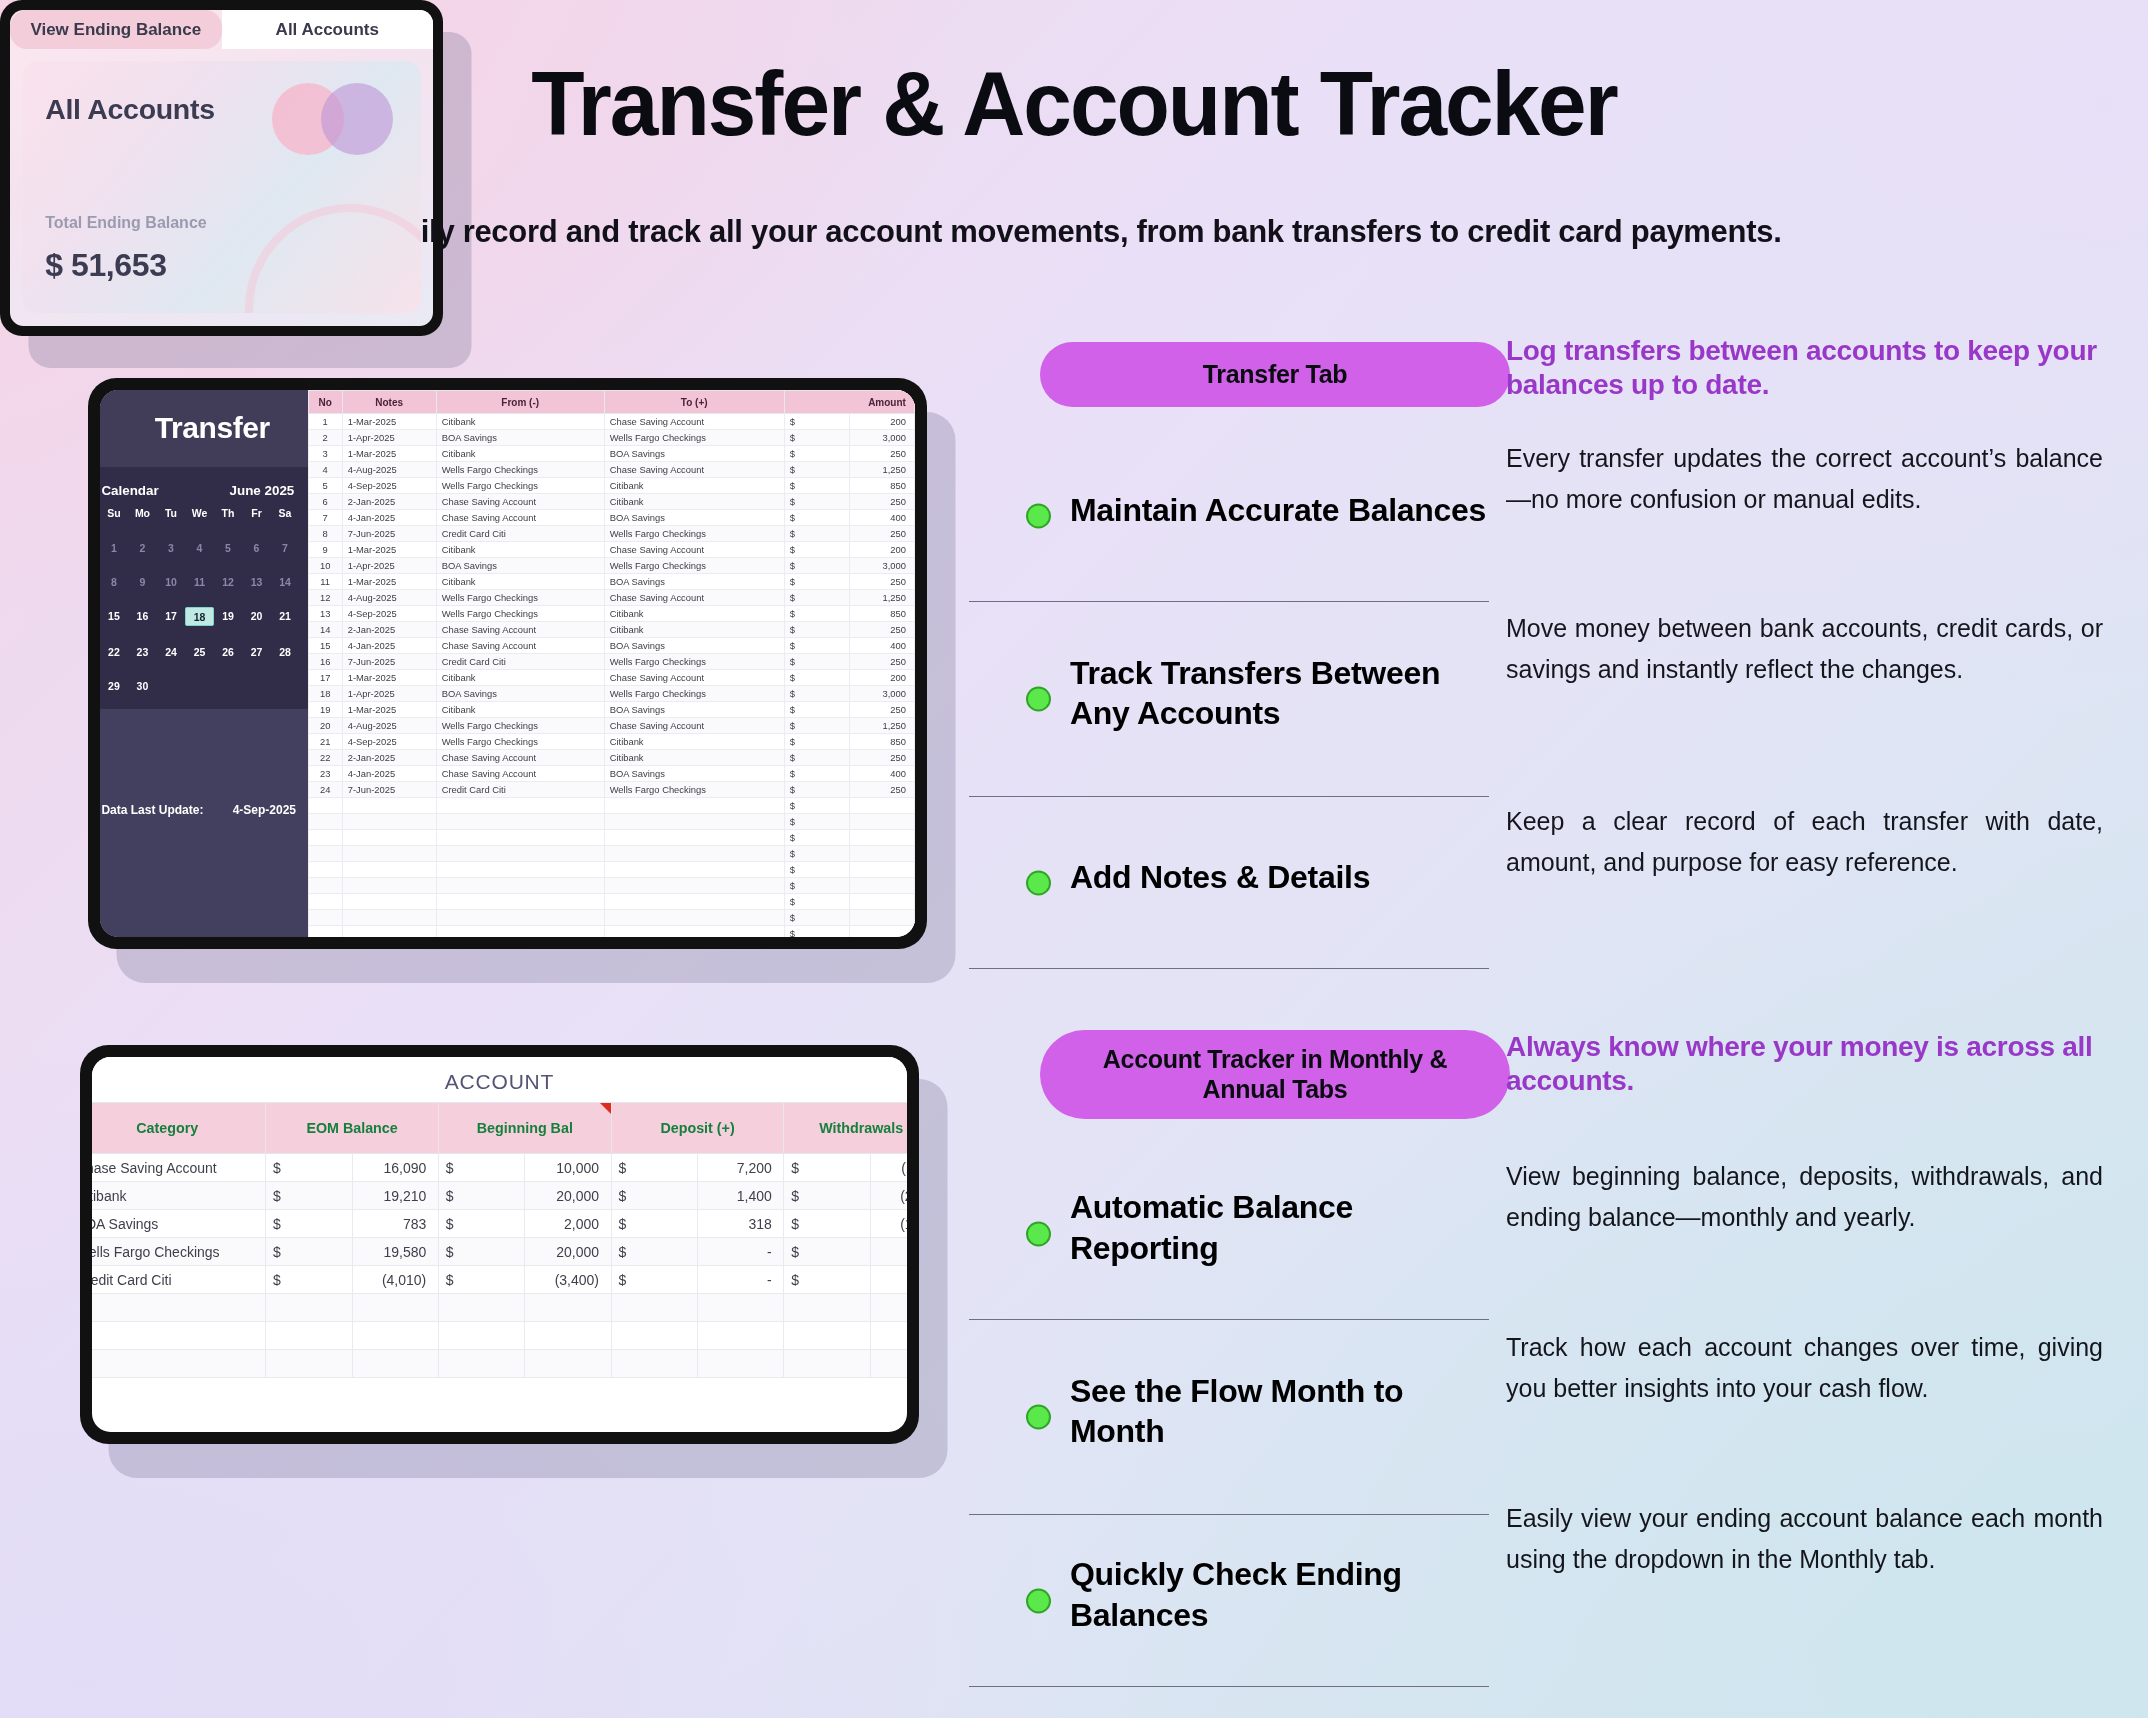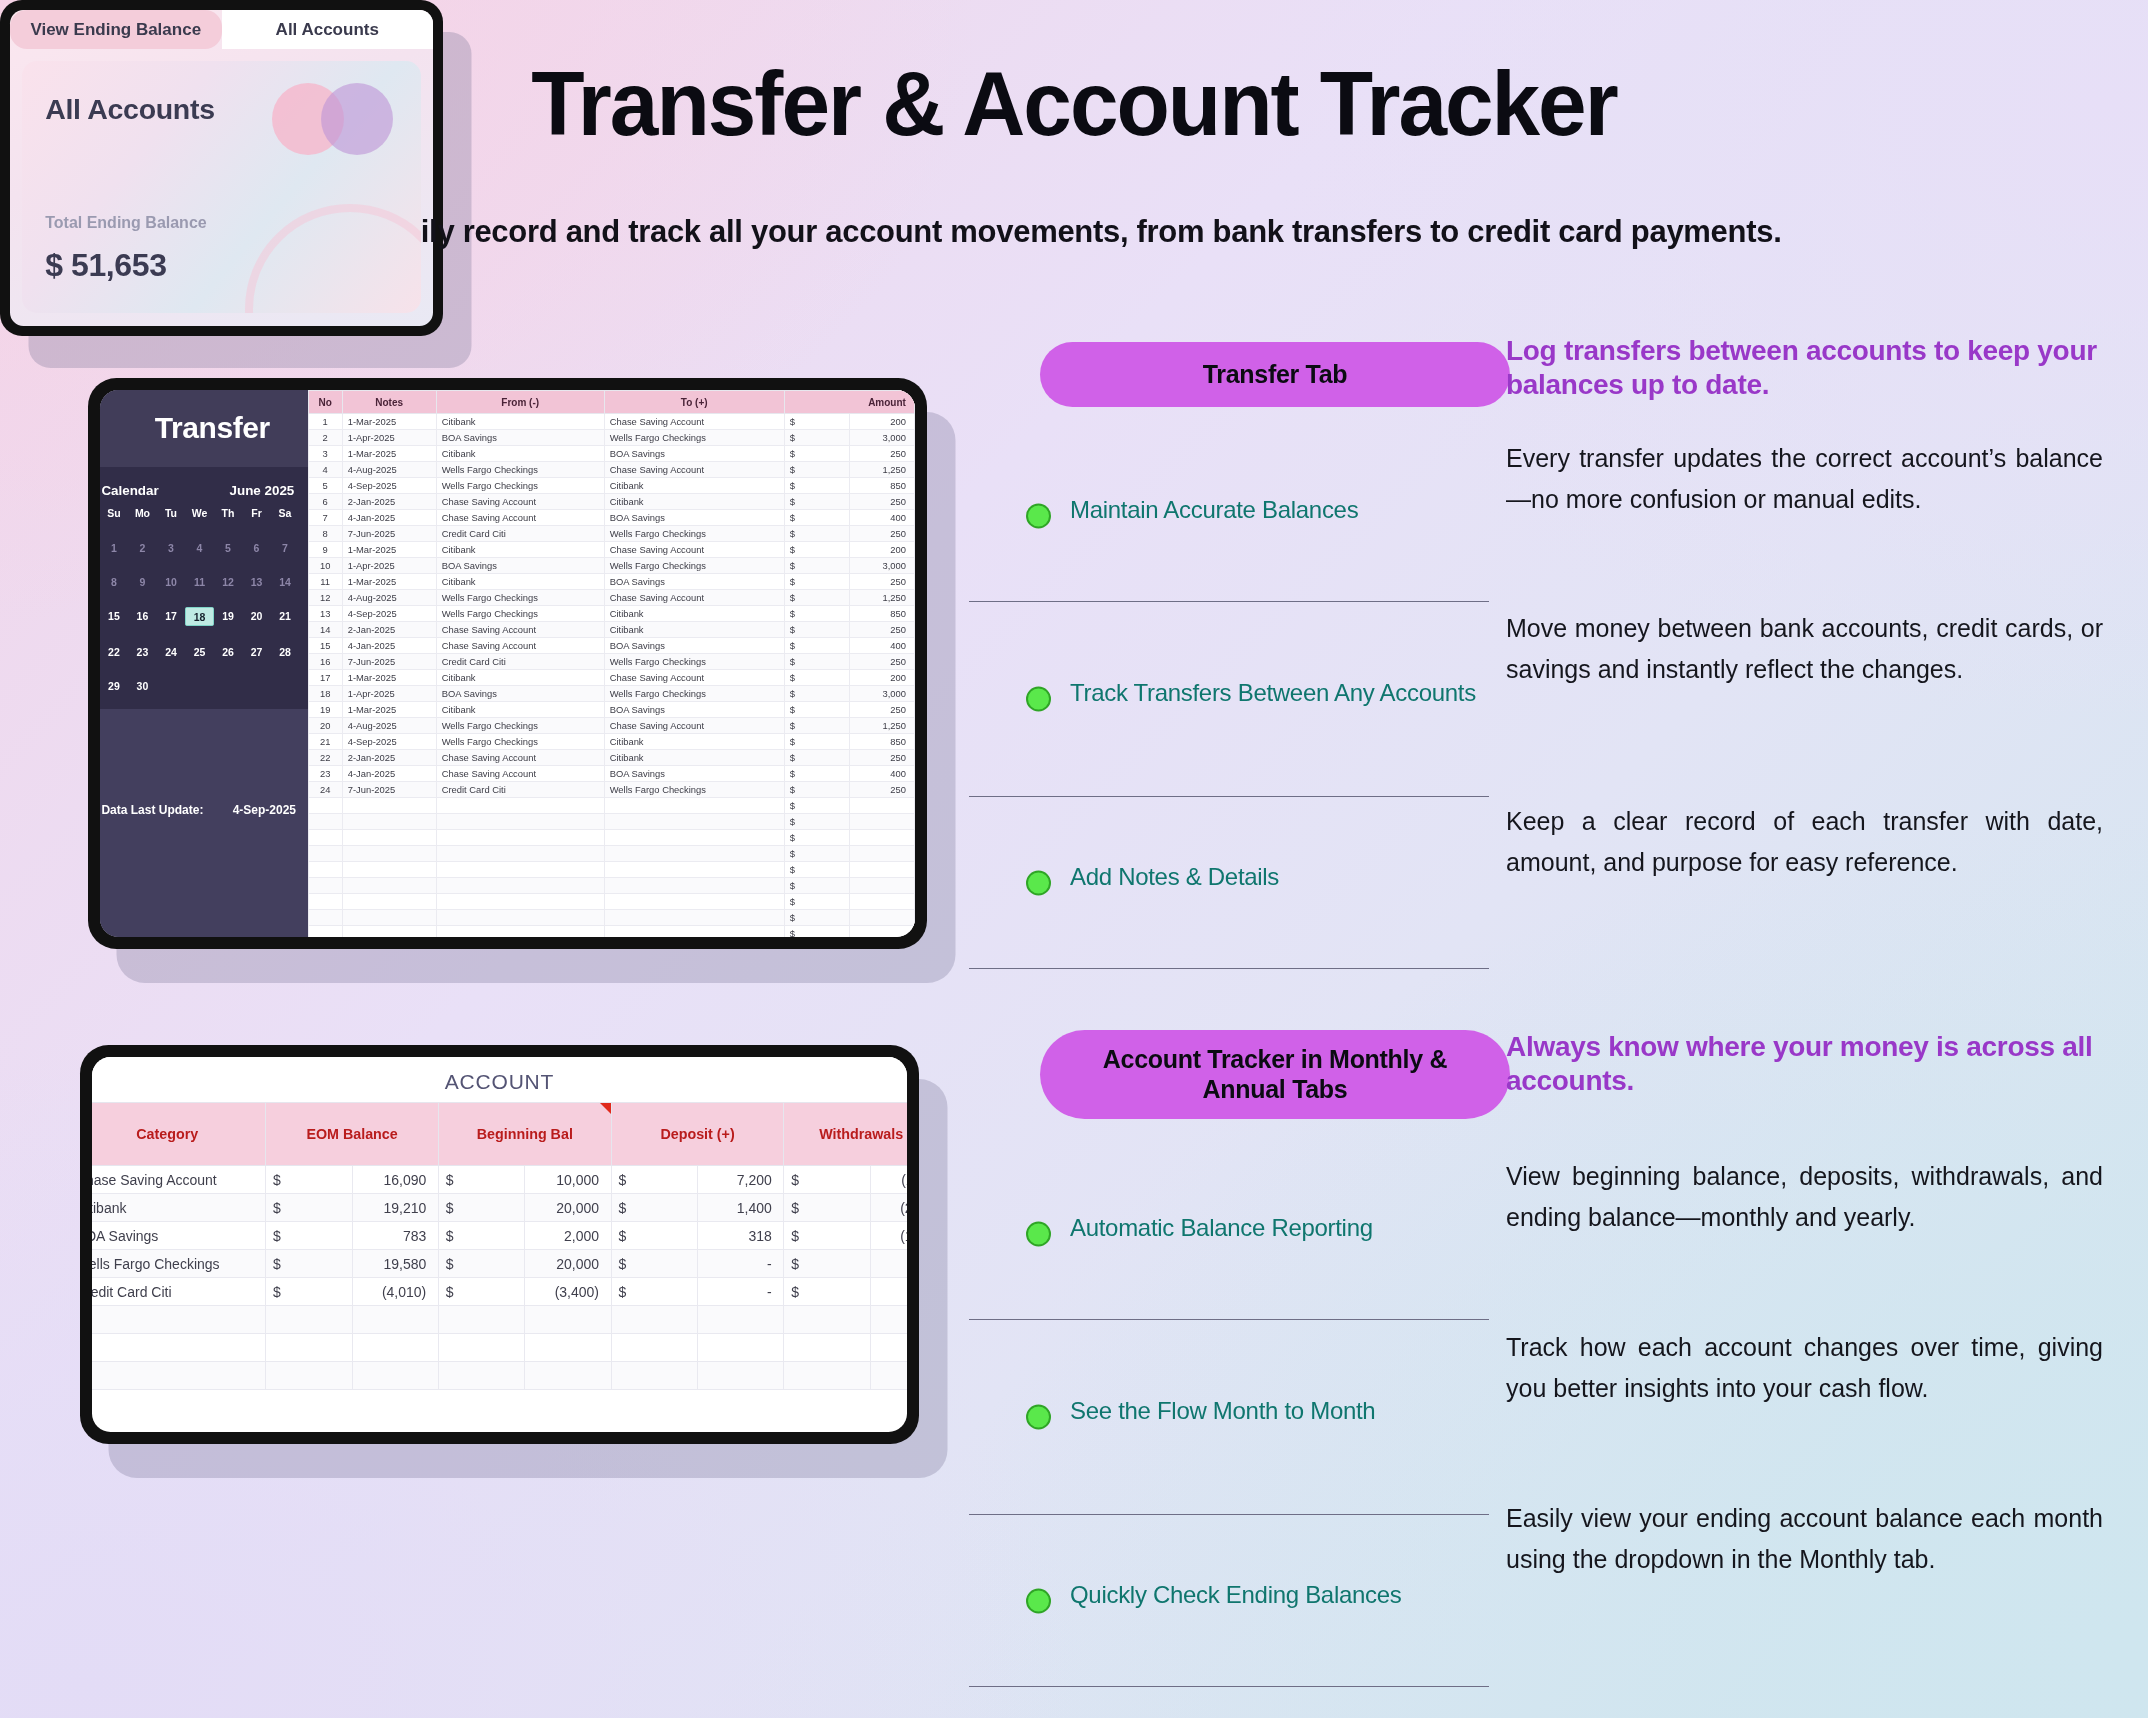--- a/index.html
+++ b/index.html
@@ -72,22 +72,22 @@
   .c-cur { width: 22px; }
   .c-amt { text-align: right; padding-right: 8.4px !important; }
 
   
   #account-tablet { left: 80px; top: 1045px; width: 839px; height: 399px; }
   #account-tablet .tablet-inner { display: block; }
   .acc-title { text-align: center; font-size: 21px; font-weight: 400; color: #545474;
                letter-spacing: 0.8px; padding: 13.4px 0 8.4px 0; background: #fff; }
   .acc-table { border-collapse: collapse; width: 889px; margin-left: -23.5px;
                table-layout: fixed; font-size: 14px; color: #3f3f4c; }
-  .acc-table th { background: #f6cfdd; color: #b91c1c; font-weight: 700; font-size: 14.3px;
-                  padding: 23px 5px; border: 0.8px solid #e6e6ee; text-align: center;
+  .acc-table th { background: #f6cfdd; color: #15803d; font-weight: 700; font-size: 14.3px;
+                  padding: 17px 5px; border: 0.8px solid #e6e6ee; text-align: center;
                   position: relative; }
   .acc-table td { border: 0.8px solid #e9e9f0; padding: 3.4px 6.7px; height: 28px; }
   .acc-table tr:nth-child(even) td { background: #fafafc; }
   .a-cat { width: 197px; }
   .a-cur { width: 28.5px; }
   .a-num { text-align: right; padding-right: 11.7px !important; width: 126px; margin-left: 37px; }
   .redmark { position: absolute; top: 0; right: 0; width: 0; height: 0;
              border-top: 11.7px solid #e02a1c; border-left: 11.7px solid transparent; }
 
   
@@ -129,21 +129,21 @@
             line-height: 1.22; letter-spacing: -0.3px; width: 613px; left: 1506px; }
   #kicker-1 { top: 334px; }
   #kicker-2 { top: 1030px; }
 
   .feat { position: absolute; left: 969px; width: 520px; }
   .feat-row { position: relative; padding: 0 0 11.7px 101px; min-height: 81px;
               border-bottom: 1.7px solid #6e6e86; display: flex; align-items: center; }
   .dot { position: absolute; left: 57px; top: 50%; transform: translateY(-50%);
          width: 25px; height: 25px; border-radius: 50%; background: #5ae84b;
          border: 2.5px solid #2fa526; }
-  .feat-label { font-size: 24px; font-weight: 400; color: #0f766e; line-height: 1.26;
+  .feat-label { font-size: 32px; font-weight: 700; color: #000000; line-height: 1.26;
                 letter-spacing: -0.3px; }
 
   .para { position: absolute; left: 1506px; width: 597px; font-size: 25px;
           line-height: 1.62; color: #15161d; text-align: justify; font-weight: 400; }
 </style>
 </head>
 <body>
 
 <div class="page">
 

